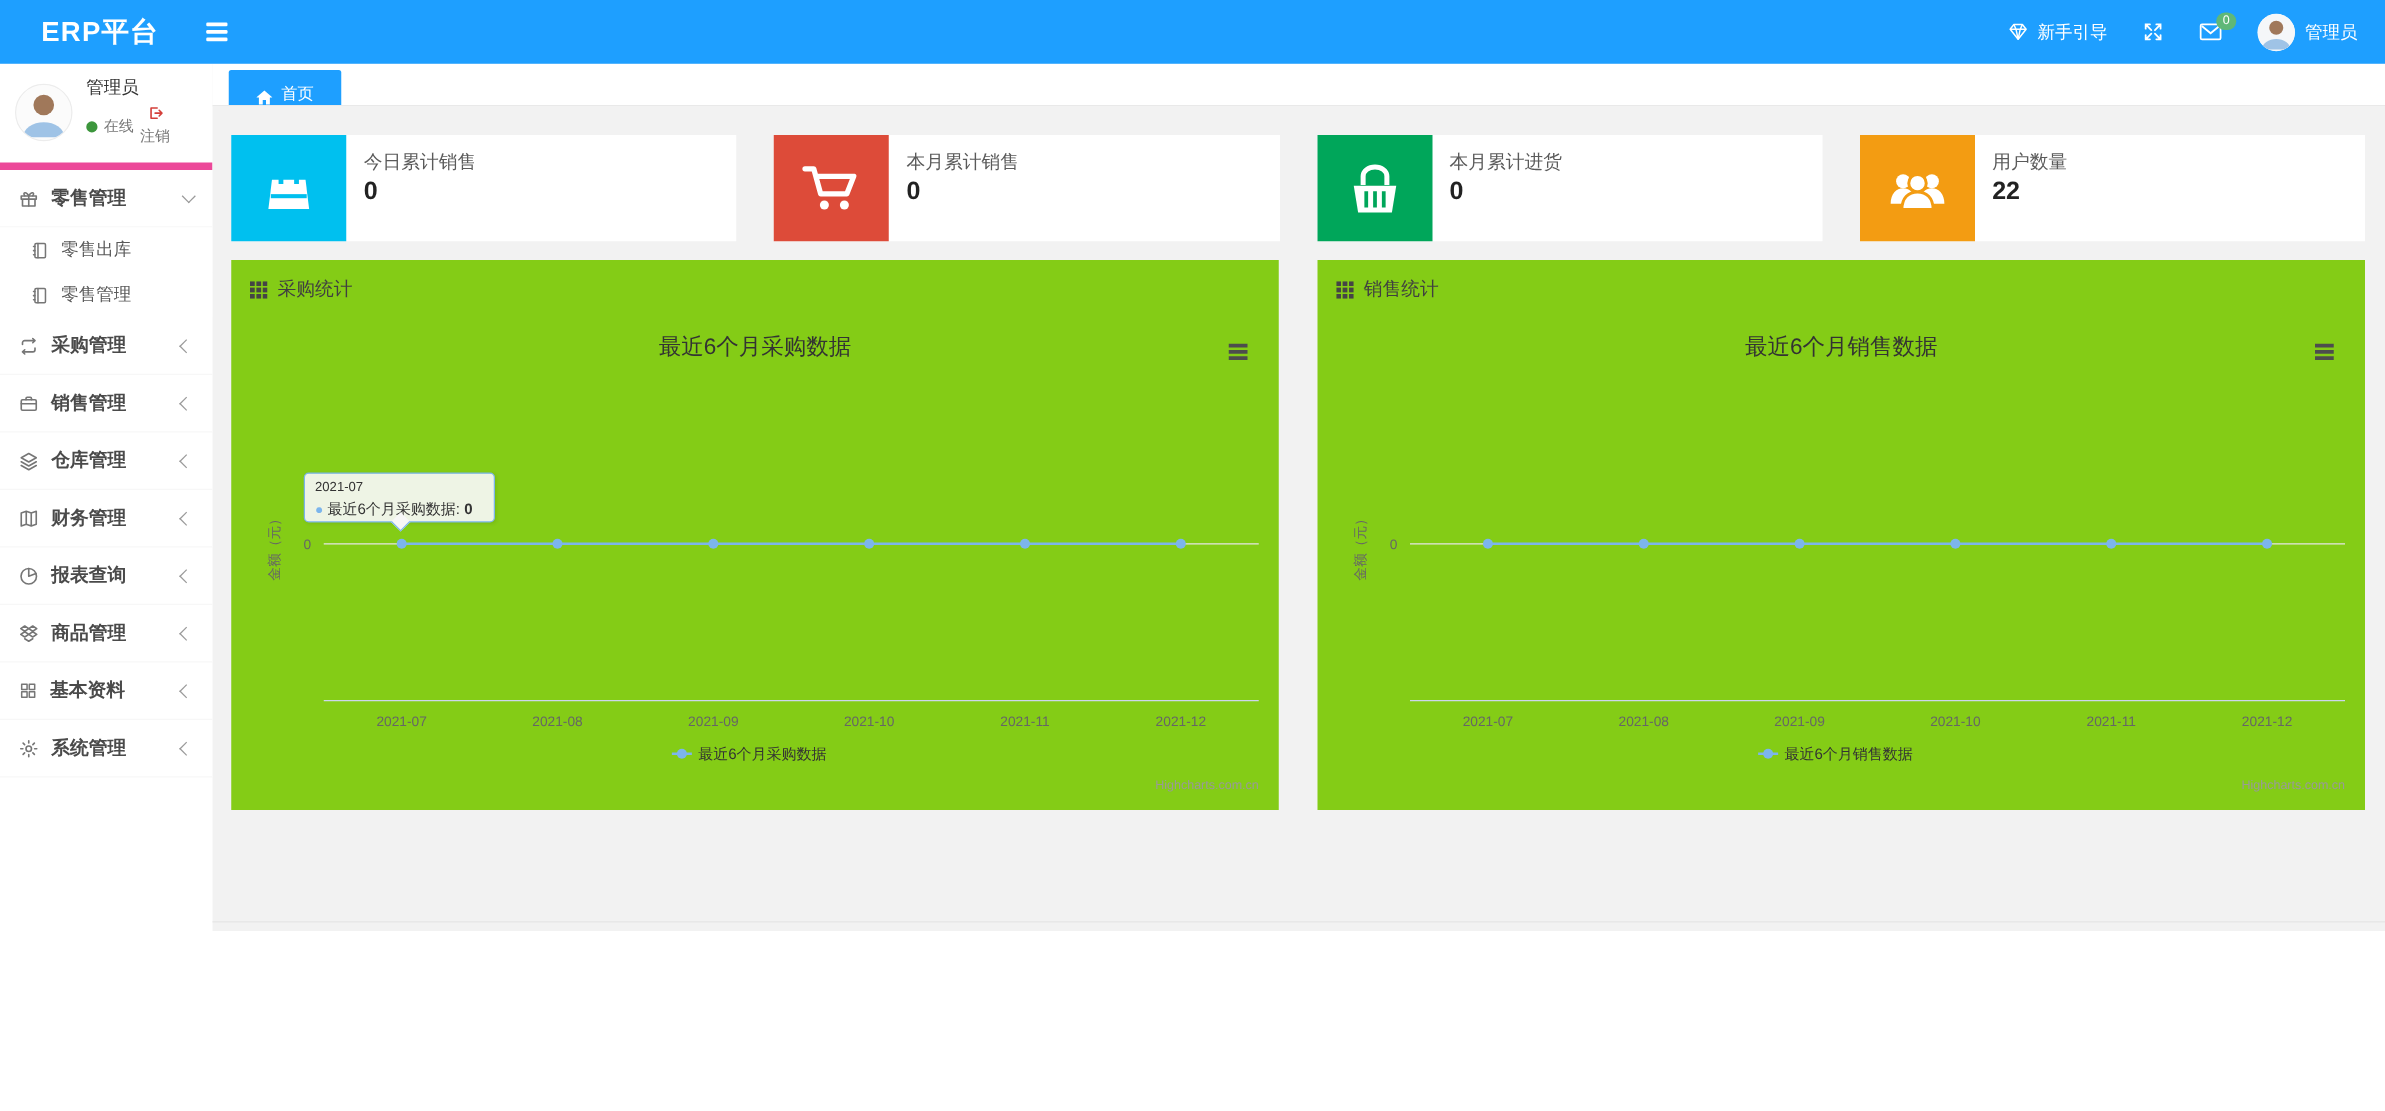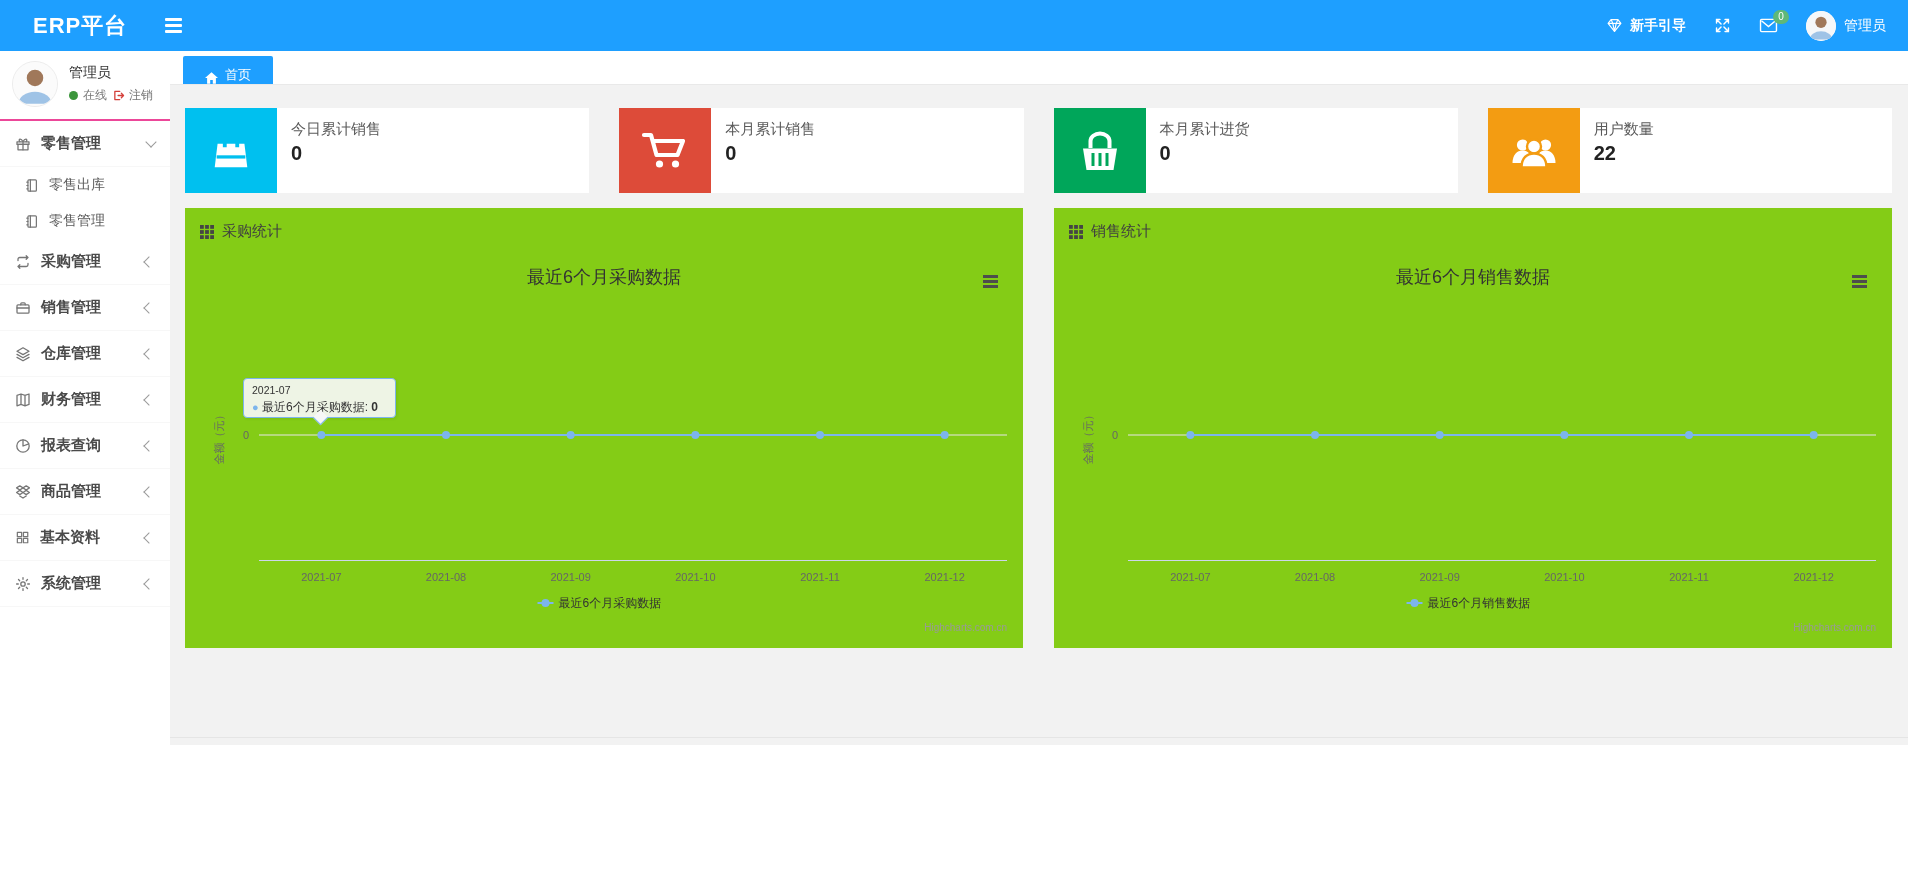--- a/index.html
+++ b/index.html
@@ -5,37 +5,37 @@
   html,body{margin:0;padding:0;}
   body{font-family:"Liberation Sans","DejaVu Sans",sans-serif;}
   .app{position:relative;width:1908px;height:745px;overflow:hidden;background:#f2f2f2;}
 
   
   .navbar{position:absolute;top:0;left:0;right:0;height:51px;background:#1E9FFF;display:flex;align-items:center;color:#fff;z-index:30;}
   .brand{font-size:22px;font-weight:bold;margin-left:33px;letter-spacing:1px;}
   .nav-burger{margin-left:38px;display:flex;flex-direction:column;gap:3.5px;cursor:pointer;}
   .nav-burger i{display:block;width:17px;height:2.6px;background:#fff;border-radius:1px;}
   .nav-right{margin-left:auto;display:flex;align-items:center;gap:28px;padding-right:22px;}
-  .nav-link{display:flex;align-items:center;gap:7px;font-size:14px;cursor:pointer;font-weight:bold;}
+  .nav-link{display:flex;align-items:center;gap:7px;font-size:14px;cursor:pointer;}
   .nav-icon{display:flex;align-items:center;cursor:pointer;position:relative;}
   .badge{position:absolute;top:-8px;right:-11px;background:#5FB878;color:#fff;font-size:10px;line-height:14px;min-width:8px;padding:0 4px;border-radius:8px;text-align:center;}
   .nav-user{display:flex;align-items:center;gap:8px;font-size:14px;cursor:pointer;}
   .avatar{border-radius:50%;overflow:hidden;background:#fbfbfb;flex:none;}
   .avatar svg{display:block;}
   .avatar-sm{width:30px;height:30px;}
   .avatar-lg{width:44px;height:44px;border:1px solid #ececec;}
 
   
   .sidebar{position:absolute;top:51px;left:0;bottom:0;width:170px;background:#fff;overflow:hidden;}
   .side-user{display:flex;align-items:center;gap:11px;padding:10px 12px 12px 12px;}
   .side-user-name{font-size:14px;color:#333;margin-bottom:5px;}
   .side-user-status{display:flex;align-items:center;gap:5px;font-size:12px;color:#777;}
   .dot-online{width:9px;height:9px;border-radius:50%;background:#3c963c;display:inline-block;}
-  .logout{display:flex;align-items:center;gap:4px;cursor:pointer;color:#777;}
-  .side-menu{border-top:2px solid #ec4899;}
+  .logout{display:flex;align-items:center;gap:4px;cursor:pointer;color:#777;flex-direction:column;}
+  .side-menu{border-top:6px solid #ec4899;}
   .side-item{display:flex;align-items:center;height:45px;padding:0 15px;cursor:pointer;border-bottom:1px solid #f7f7f7;}
   .side-label{font-size:15px;color:#4a4a4a;font-weight:600;margin-left:10px;}
   .side-sub{display:flex;align-items:center;height:36px;padding:0 15px 0 24px;cursor:pointer;background:#fff;}
   .side-sub .side-label{font-size:14px;font-weight:400;color:#5a5a5a;font-family:Liberation Mono, monospace;}
   .icn{display:inline-flex;align-items:center;justify-content:center;color:#767676;}
   .icn svg{display:block;}
   .chev{margin-left:auto;width:7px;height:7px;border-right:1.6px solid #9a9a9a;border-bottom:1.6px solid #9a9a9a;flex:none;}
   .chev.down{transform:rotate(45deg);margin-top:-3px;}
   .chev.left{transform:rotate(135deg);margin-right:2px;}
 

